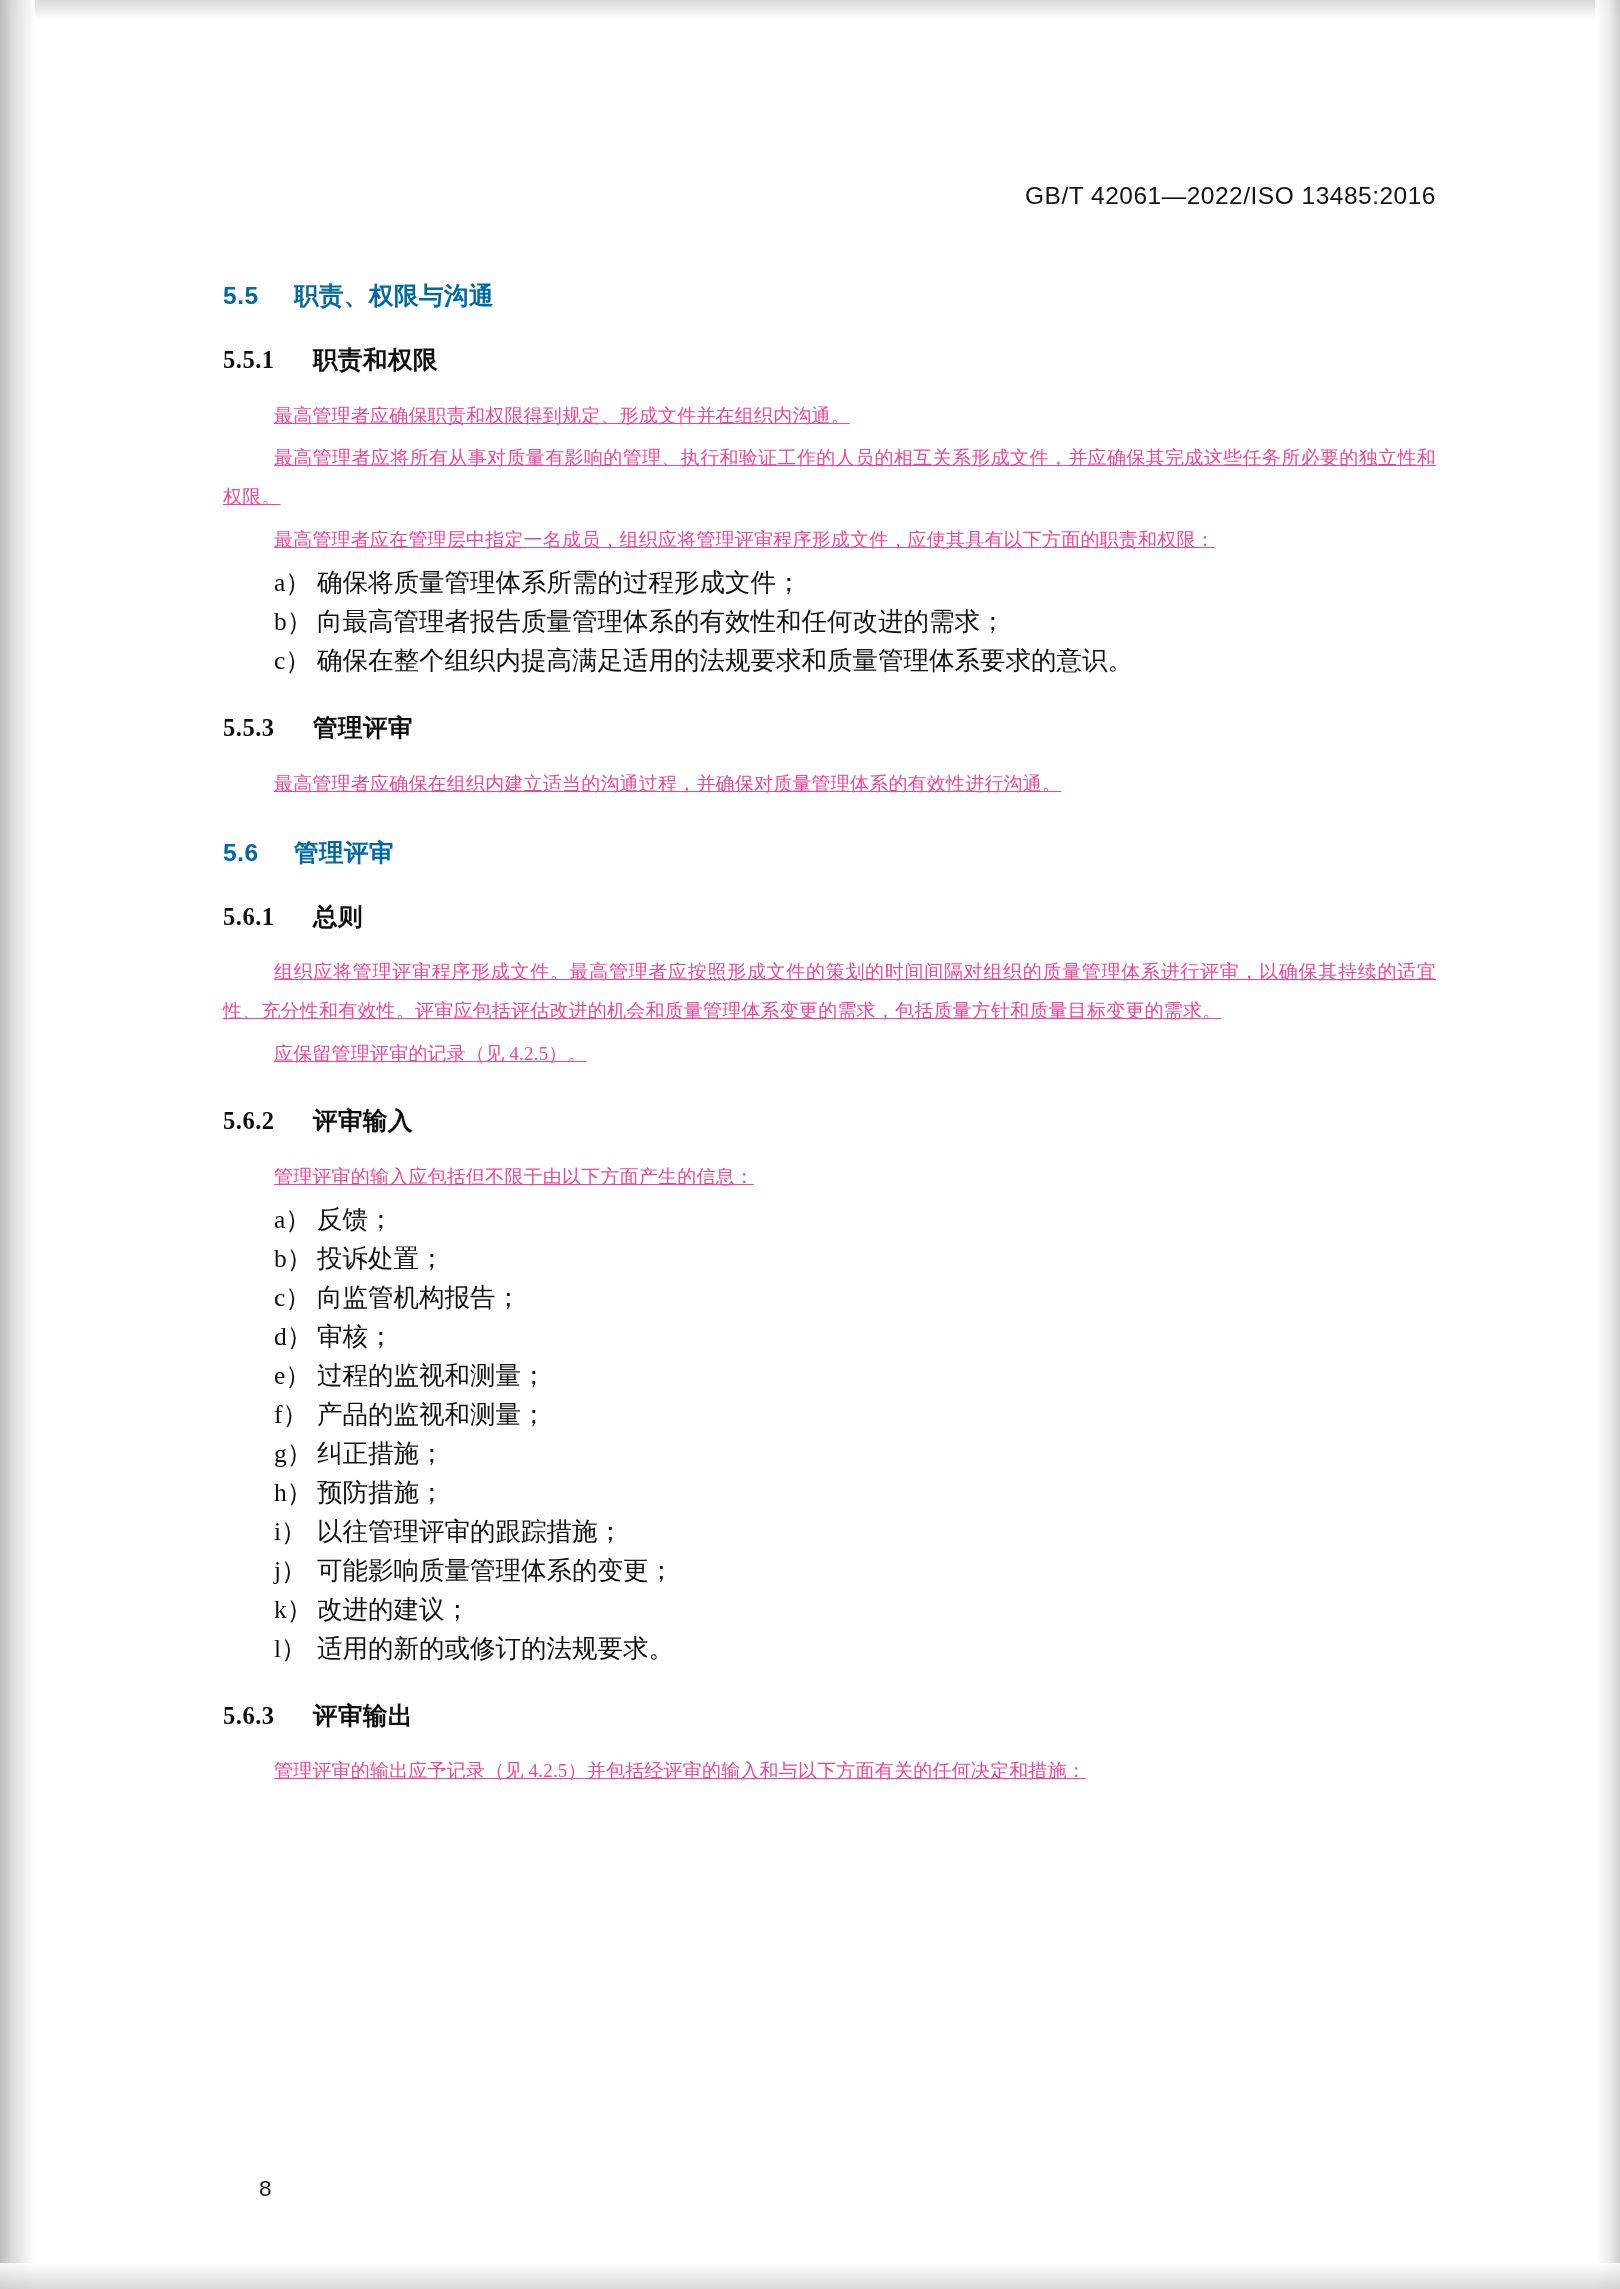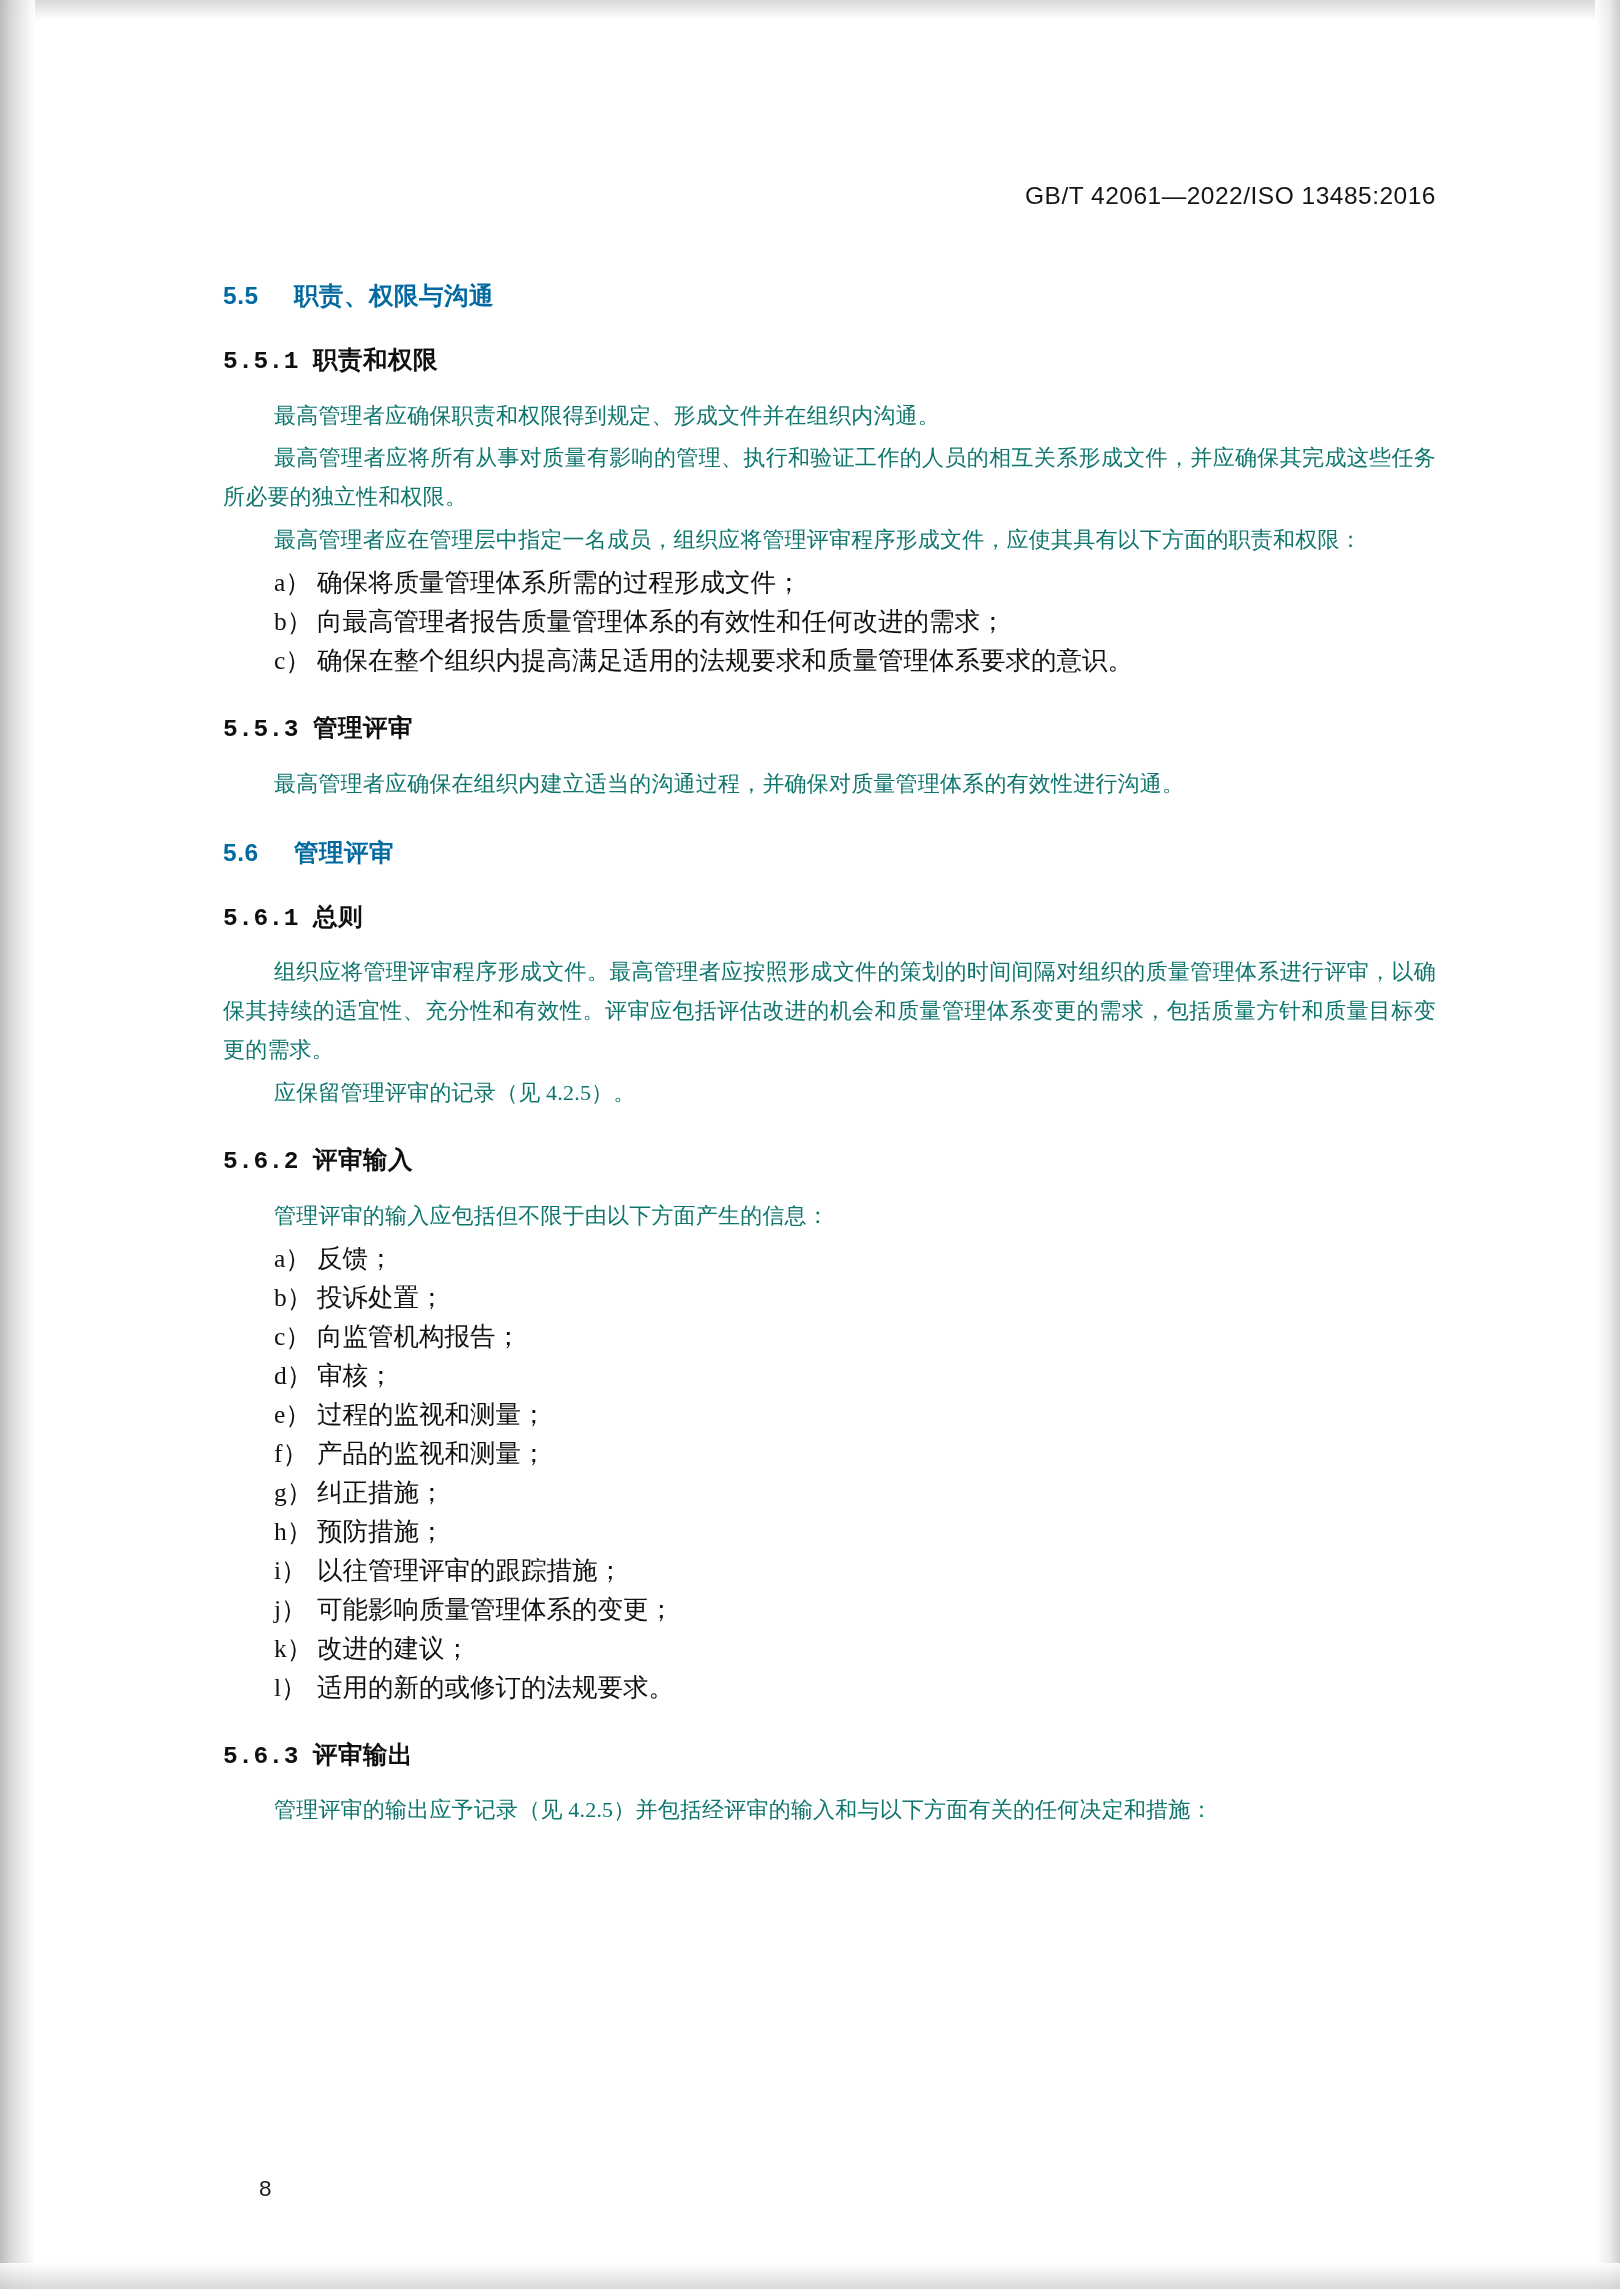--- a/index.html
+++ b/index.html
@@ -71,40 +71,41 @@
     font-size: 24.5px;
     color: #0369a1;
     margin: 33px 0 21.6px 0;
     letter-spacing: 0.5px;
   }
   .sec-h1 .num {
     display: inline-block;
     min-width: 71px;
   }
   .sec-h2 {
-    font-family: Liberation Mono, monospace;
+    font-family: Liberation Serif, serif;
     font-weight: bold;
     font-size: 24.5px;
     color: #0f0f0f;
     margin: 31px 0 19.6px 0;
     letter-spacing: 0.5px;
   }
   .sec-h2 .num {
     display: inline-block;
     min-width: 90px;
   }
 
   p.para {
-    font-size: 22px;
+    font-size: 19px;
     line-height: 39px;
-    color: #0f766e;
+    color: #ec4899;
     margin: 0 0 3.9px 0;
     text-align: justify;
     text-justify: inter-ideograph;
     letter-spacing: 0.2px;
+    text-decoration: underline;
   }
   p.para.indent {
     text-indent: 51px;
   }
 
   ul.alpha-list {
     list-style: none;
     margin: 2px 0 3.9px 0;
     padding: 0;
   }

